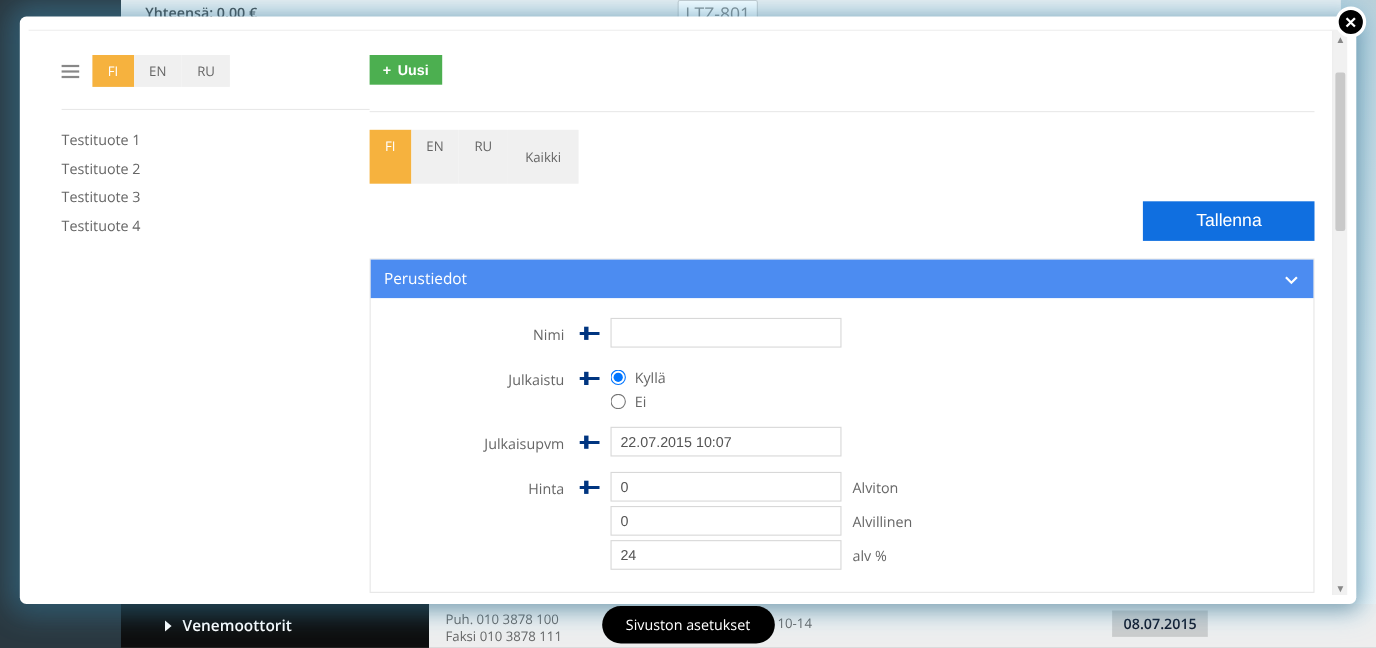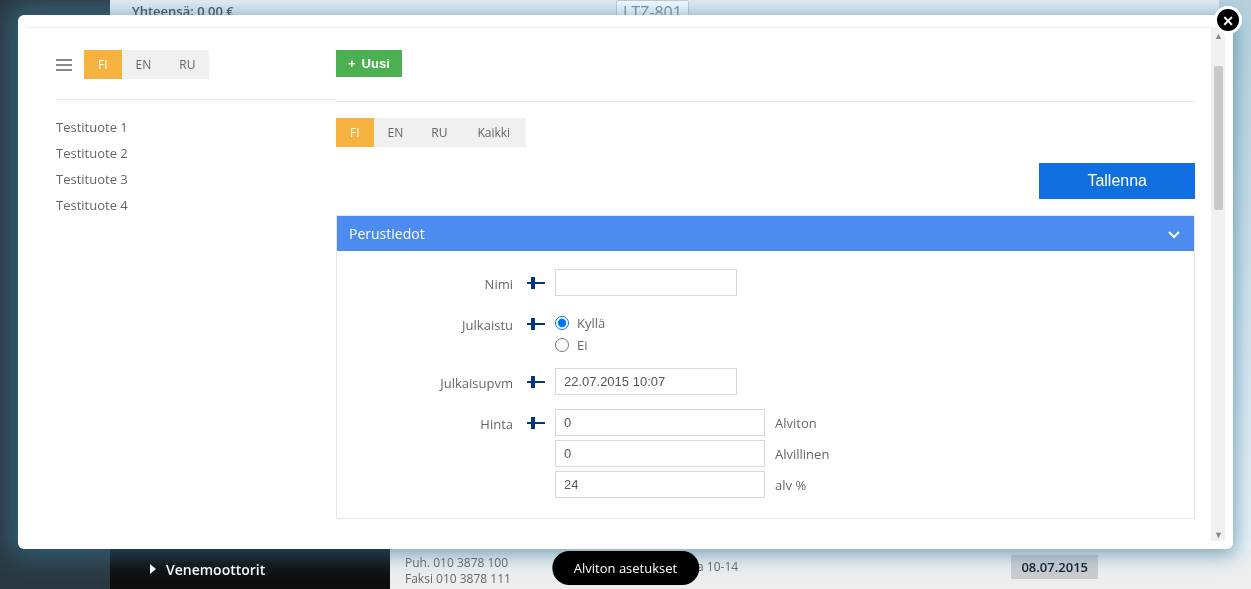--- a/index.html
+++ b/index.html
@@ -106,21 +106,21 @@
   .new-btn {
     display:inline-flex; align-items:center; gap:6px;
     background:#4caf50; color:#fff; border:none;
     padding:6px 12px; font-size:13px; font-weight:600;
     cursor:pointer;
   }
   .new-btn .plus{ font-weight:bold;}
 
   .main-hr { border:none; border-top:1px solid #e8e8e8; margin:24px 0 16px 0;}
 
-  .filter-row .lang-tab:last-child{ padding:6px 16px;}
+  .filter-row .lang-tab:last-child{ padding:16px 16px;}
 
   .save-row { display:flex; justify-content:flex-end; margin:16px 0;}
   .save-btn {
     background:#106fe0; color:#fff; border:none;
     padding:9px 48px; font-size:16px;
     cursor:pointer;
   }
 
   .panel { border:1px solid #e6e6e6;}
   .panel-header {
@@ -136,21 +136,21 @@
   .form-row { display:flex; align-items:flex-start; margin-bottom:14px;}
   .form-label { width:160px; text-align:right; padding-right:14px; padding-top:6px; color:#666; font-size:13px;}
   .flag {
     width:18px; height:12px; margin-right:10px; margin-top:8px;
     background: linear-gradient(to bottom,#fff 0 40%, #003580 40% 60%, #fff 60% 100%);
     position:relative; flex-shrink:0;
   }
   .flag::after{ content:""; position:absolute; top:0; bottom:0; left:4px; width:4px; background:#003580;}
   .form-field { flex:1; }
   .txt {
-    width:182px; padding:5px 8px;
+    width:210px; padding:5px 8px;
     border:1px solid #d8d8d8; background:#fff;
     font-size:13px; color:#555;
   }
   .radio-row{ display:flex; align-items:center; gap:8px; margin-top:4px; font-size:13px; color:#666;}
   input[type=radio]{ width:14px; height:14px;}
   .price-grid { display:flex; flex-direction:column; gap:4px;}
   .price-line { display:flex; align-items:center; gap:10px;}
   .price-line .txt{ width:210px;}
   .price-line .suffix{ color:#666; font-size:13px;}
 </style>
@@ -168,21 +168,21 @@
     <span>Venemoottorit</span>
   </div>
   <div class="bg-contact">
     <div>Puh. 010 3878 100</div>
     <div>Faksi 010 3878 111</div>
   </div>
   <div class="bg-hours">la 10-14</div>
   <div class="bg-date">08.07.2015</div>
 </div>
 
-<div class="settings-pill">Alviton asetukset</div>
+<div class="settings-pill">Sivuston asetukset</div>
 
 <div class="modal-wrap">
   <div class="modal-close">✕</div>
 
   <div class="modal-body">
     <div class="modal-inner">
 
       <div class="sidebar">
         <div class="side-header">
           <div class="hamburger">

